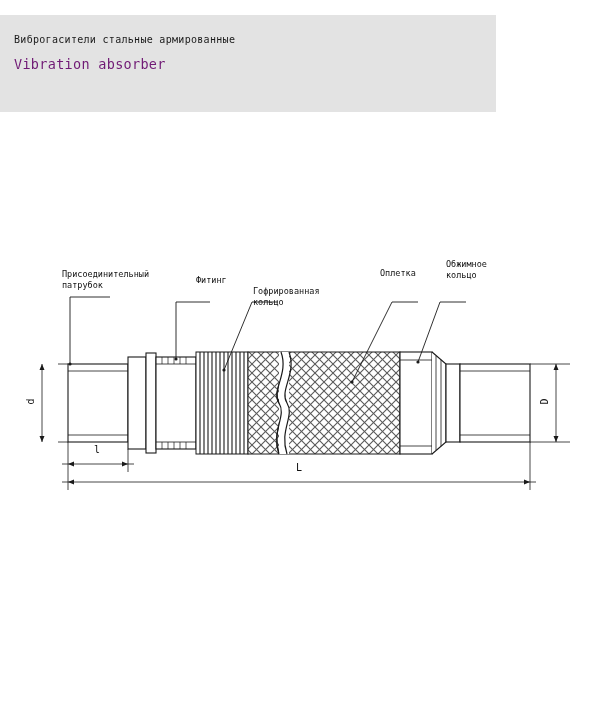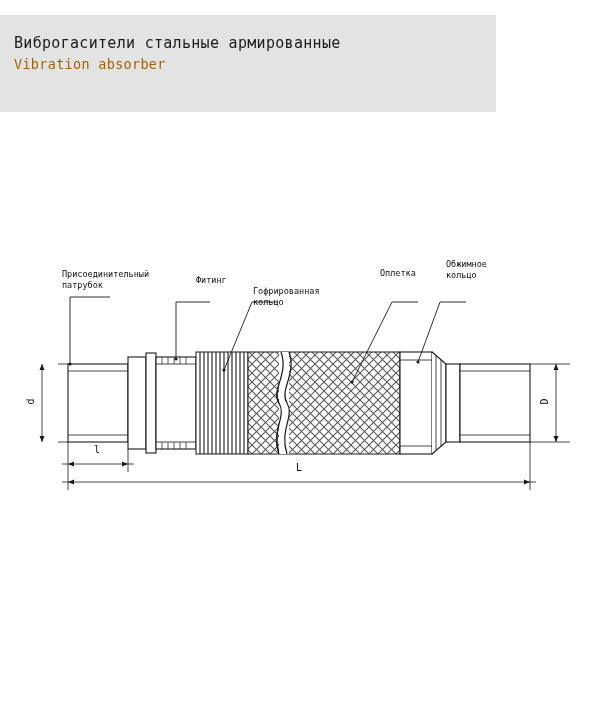--- a/index.html
+++ b/index.html
@@ -27,32 +27,32 @@
     left: 0;
     top: 15px;
     width: 496px;
     height: 97px;
     background: #e3e3e3;
   }
   .header-title-ru {
     position: absolute;
     left: 14px;
     top: 34px;
-    font-size: 15px;
+    font-size: 10px;
     letter-spacing: 0.3px;
     color: #1a1a1a;
     white-space: nowrap;
   }
   .header-title-en {
     position: absolute;
     left: 14px;
     top: 56px;
     font-size: 13.5px;
     letter-spacing: 0.3px;
-    color: #a16207;
+    color: #701a75;
     white-space: nowrap;
   }
   
   #drawing {
     position: absolute;
     left: 0;
     top: 112px;
     width: 548px;
     height: 605px;
   }

